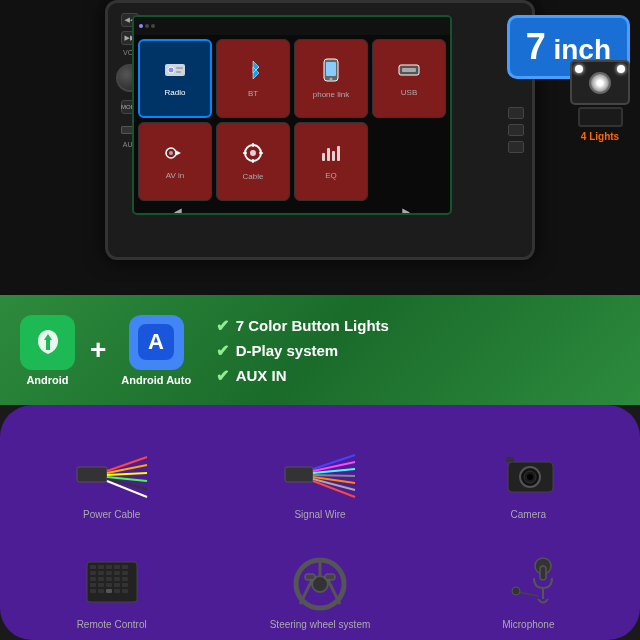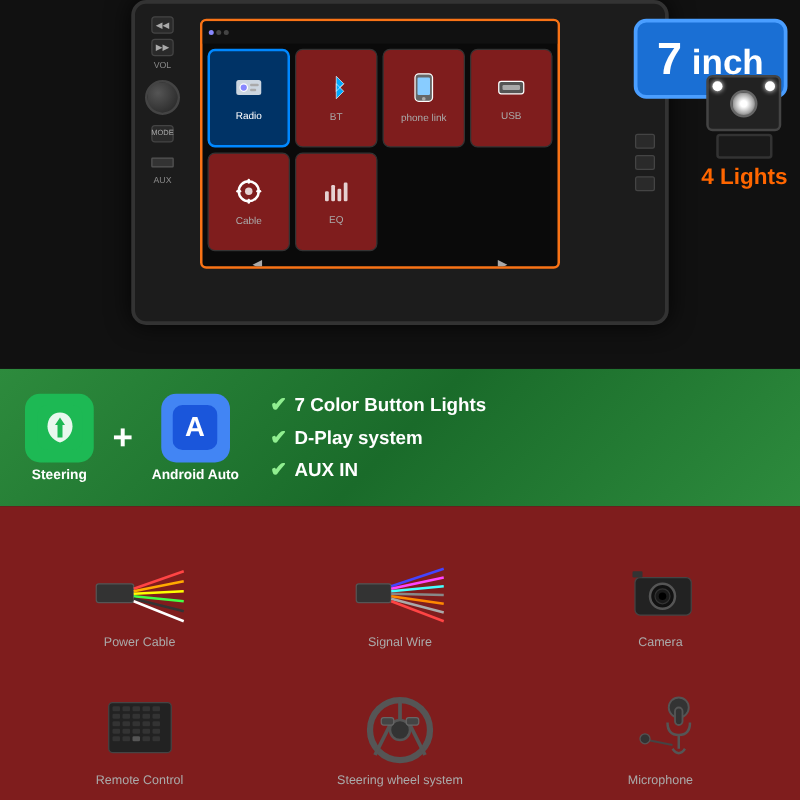--- a/index.html
+++ b/index.html
@@ -85,21 +85,21 @@
     .camera-mount {
       width: 45px;
       height: 20px;
       background: #1a1a1a;
       border: 2px solid #333;
       border-radius: 3px;
       margin-top: 2px;
     }
     .camera-label {
       color: #ff6600;
-      font-size: 18px;
+      font-size: 10px;
       font-weight: bold;
       margin-top: 4px;
     }
 
     
     .stereo-unit {
       width: 430px;
       height: 260px;
       background: #1c1c1c;
       border: 3px solid #333;
@@ -147,26 +147,26 @@
       height: 8px;
       background: #333;
       border: 1px solid #555;
       border-radius: 1px;
       margin-top: 8px;
     }
 
     
     .screen {
       position: absolute;
-      left: 52px;
+      left: 24px;
       top: 12px;
-      width: 288px;
+      width: 320px;
       height: 200px;
       background: #0a0a0a;
-      border: 2px solid #f97316;
+      border: 2px solid #14532d;
       border-radius: 5px;
       overflow: hidden;
     }
 
     
     .screen-topbar {
       width: 100%;
       height: 18px;
       background: #111;
       display: flex;
@@ -326,26 +326,27 @@
     }
     .check-mark {
       color: #90EE90;
       font-size: 16px;
     }
 
     
     .accessories-section {
       width: 100%;
       height: 235px;
-      background: #7f1d1d;
+      background: #4c1d95;
       display: grid;
       grid-template-columns: 1fr 1fr 1fr;
       grid-template-rows: 1fr 1fr;
       padding: 10px;
       gap: 5px;
+      border-radius: 32px;
     }
 
     .accessory-item {
       display: flex;
       flex-direction: column;
       align-items: center;
       justify-content: flex-end;
       gap: 5px;
     }
 
@@ -438,20 +439,30 @@
       <div class="menu-label">phone link</div>
     </div>
           <div class="menu-item">
       <div class="menu-icon">
         <svg width="22" height="20" viewBox="0 0 22 20">
                 <rect x="1" y="5" width="20" height="10" rx="2" fill="#555" stroke="#fff" stroke-width="1"></rect>
                 <rect x="4" y="8" width="14" height="4" rx="1" fill="#aaa"></rect>
               </svg>
       </div>
       <div class="menu-label">USB</div>
+    </div>
+          <div class="menu-item">
+      <div class="menu-icon">
+        <svg width="22" height="20" viewBox="0 0 22 20">
+                <circle cx="7" cy="10" r="5" fill="none" stroke="#fff" stroke-width="1.5"></circle>
+                <path d="M11 7 L17 10 L11 13 Z" fill="#fff"></path>
+                <circle cx="7" cy="10" r="2" fill="#aaa"></circle>
+              </svg>
+      </div>
+      <div class="menu-label">AV in</div>
     </div>
           <div class="menu-item">
       <div class="menu-icon">
         <svg width="22" height="22" viewBox="0 0 22 22">
                 <circle cx="11" cy="11" r="8" fill="none" stroke="#fff" stroke-width="2"></circle>
                 <circle cx="11" cy="11" r="3" fill="#fff" opacity="0.8"></circle>
                 <rect x="10" y="1" width="2" height="4" rx="1" fill="#fff"></rect>
                 <rect x="10" y="17" width="2" height="4" rx="1" fill="#fff"></rect>
                 <rect x="1" y="10" width="4" height="2" rx="1" fill="#fff"></rect>
                 <rect x="17" y="10" width="4" height="2" rx="1" fill="#fff"></rect>
@@ -489,21 +500,21 @@
 <div class="green-banner">
   <div class="brand-section">
     <div class="carplay-icon">
 
       <svg width="36" height="36" viewBox="0 0 36 36">
         <rect width="36" height="36" rx="8" fill="#1db954"></rect>
         <path d="M18 6 C12 6 8 11 8 17 C8 23 12 28 18 30 C24 28 28 23 28 17 C28 11 24 6 18 6Z" fill="white" opacity="0.9"></path>
         <path d="M14 16 L18 10 L22 16 L20 16 L20 26 L16 26 L16 16 Z" fill="#1db954"></path>
       </svg>
     </div>
-    <div class="brand-label">Steering</div>
+    <div class="brand-label">Android</div>
   </div>
 
   <div class="plus-sign">+</div>
 
   <div class="brand-section">
     <div class="android-auto-icon">
 
       <svg width="36" height="36" viewBox="0 0 36 36">
         <rect width="36" height="36" rx="8" fill="#1a56db"></rect>
         <text x="18" y="25" text-anchor="middle" fill="white" font-size="22" font-weight="bold" font-family="Arial">A</text>

